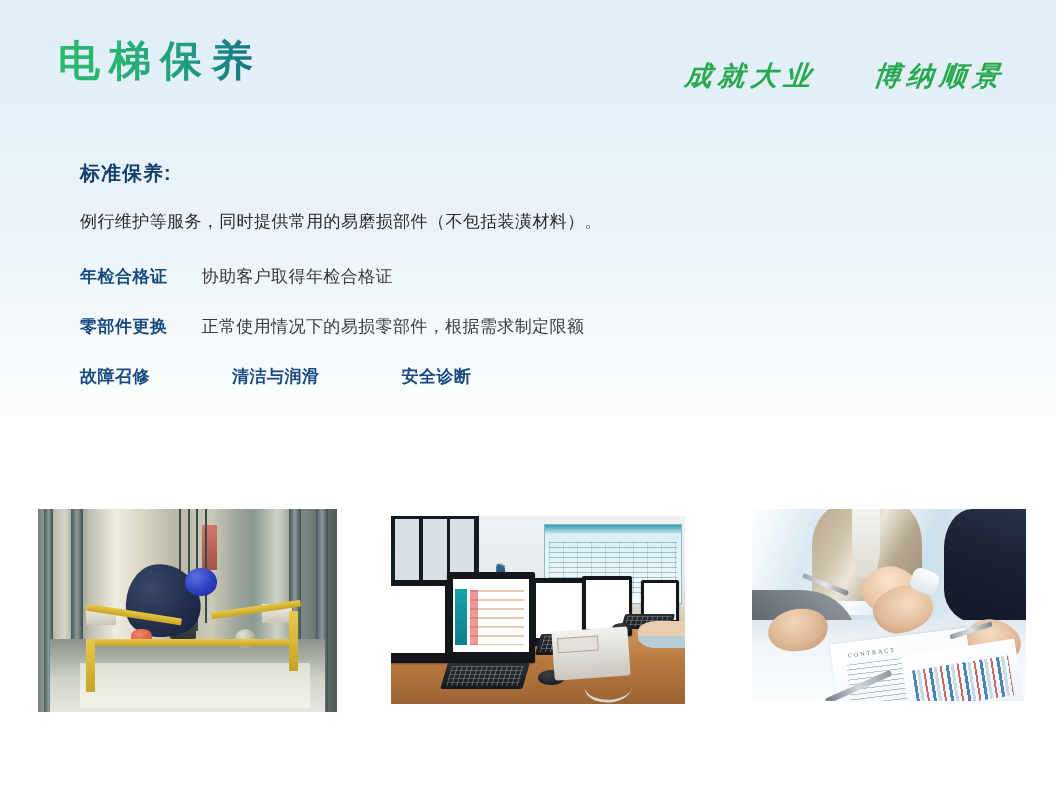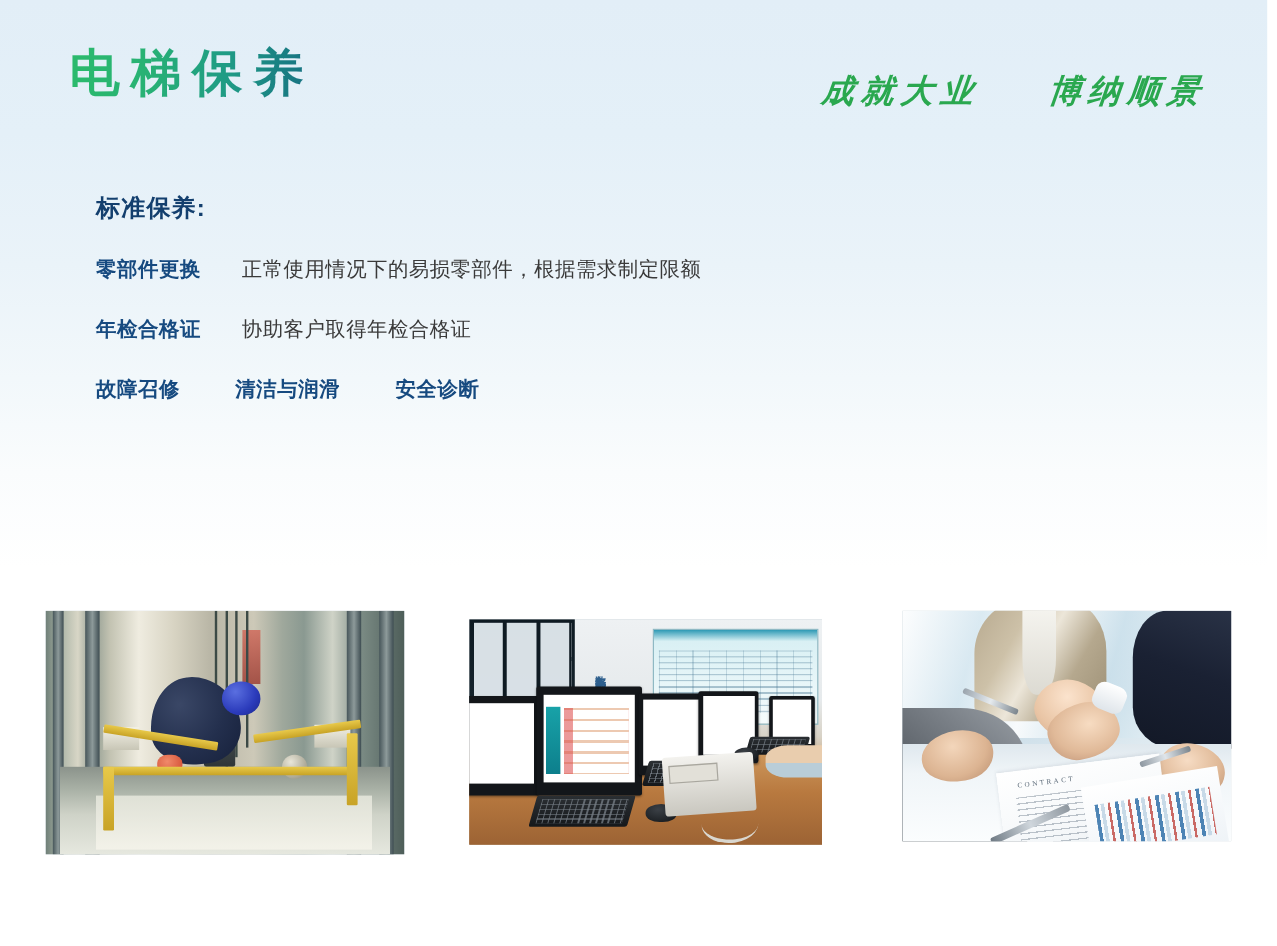--- a/index.html
+++ b/index.html
@@ -117,20 +117,21 @@
     color: #3a3a3a;
     letter-spacing: 0.4px;
     margin-left: 34px;
     white-space: nowrap;
   }
 
   .tag-row {
     display: flex;
     align-items: baseline;
     margin-top: 5px;
+    gap: 36px;
   }
   .tag-row .feature-label + .feature-label { margin-left: 46px; }
 
   
   .photos { position: absolute; left: 0; top: 0; width: 1064px; height: 788px; }
 
   .photo {
     position: absolute;
     overflow: hidden;
     background: #c9d2d6;
@@ -475,32 +476,33 @@
       <span class="gap"></span>
       <span>博纳顺景</span>
     </div>
   </div>
 
   <div class="content">
 
     <div class="section-heading">标准保养:</div>
 
     <div class="paragraph">
+      <span class="pline">例行维护等服务，同时提供常用的易磨损部件（不包括装潢材料）。</span>
     </div>
 
     <div class="feature-list">
+
+      <div class="feature-row">
+        <span class="feature-label">年检合格证</span>
+        <span class="feature-desc">协助客户取得年检合格证</span>
+      </div>
 
       <div class="feature-row">
         <span class="feature-label">零部件更换</span>
         <span class="feature-desc">正常使用情况下的易损零部件，根据需求制定限额</span>
-      </div>
-
-      <div class="feature-row">
-        <span class="feature-label">年检合格证</span>
-        <span class="feature-desc">协助客户取得年检合格证</span>
       </div>
 
       <div class="tag-row">
         <span class="feature-label">故障召修</span>
         <span class="feature-label">清洁与润滑</span>
         <span class="feature-label">安全诊断</span>
       </div>
 
     </div>
   </div>

